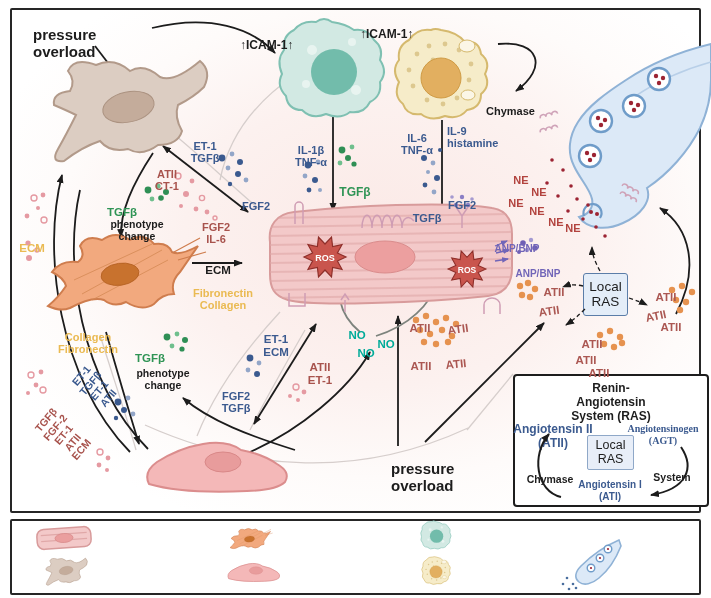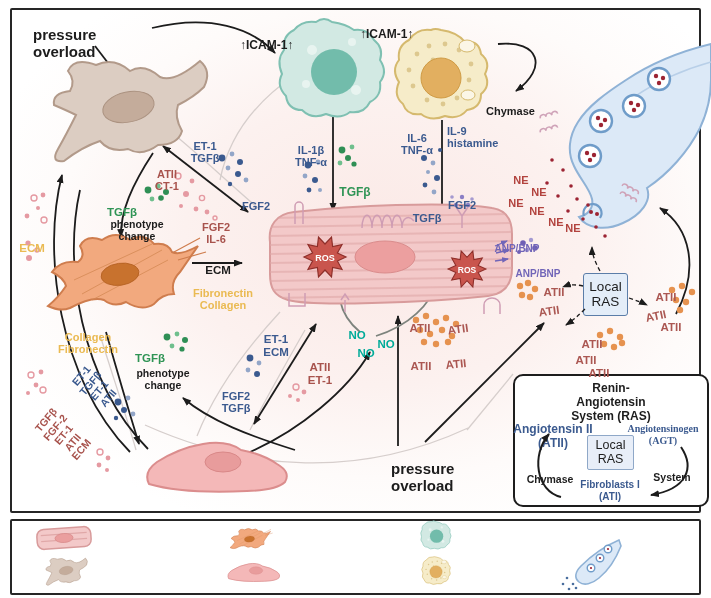--- a/index.html
+++ b/index.html
@@ -7,21 +7,21 @@
   .abs{position:absolute;}
   #diagram-panel{left:10px;top:8px;width:687px;height:501px;border:2.5px solid #262626;border-radius:2px;
     background:radial-gradient(ellipse at 54% 46%, #fbe9e6 0%, #fcf1ef 38%, #fefbfa 62%, #ffffff 80%);z-index:1;}
   #legend-panel{left:10px;top:519px;width:687px;height:72px;border:2px solid #262626;border-radius:2px;background:#ffffff;z-index:2;}
   svg{position:absolute;left:0;top:0;z-index:3;}
   #svg-top{z-index:5;pointer-events:none;}
   #labels{position:absolute;left:0;top:16px;width:692px;height:598px;z-index:6;pointer-events:none;}
   .lbl{position:absolute;font-weight:700;line-height:1.1;white-space:pre;text-align:center;}
   .panel-box{z-index:4;background:#e4edf8;border:1.5px solid #5b7da8;border-radius:3px;text-align:center;color:#1d1d1d;}
   #local-ras-main{left:583px;top:273px;width:45px;height:43px;font-size:13.5px;line-height:1.12;padding-top:5px;box-sizing:border-box;font-weight:400;white-space:pre-line;}
-  #ras-inset{left:513px;top:374px;width:192px;height:129px;border:2px solid #1d1d1d;border-radius:10px;background:#ffffff;z-index:4;}
+  #ras-inset{left:513px;top:374px;width:192px;height:129px;border:2px solid #1d1d1d;border-radius:4px;background:#ffffff;z-index:4;}
   .inset-lbl{position:absolute;white-space:pre-line;text-align:center;line-height:1.16;font-weight:700;}
   #inset-localras{position:absolute;left:72px;top:59px;width:47px;height:35px;background:#e8eef8;border:1.5px solid #8fa8c8;border-radius:2px;font-size:12.5px;line-height:1.12;text-align:center;padding-top:2px;box-sizing:border-box;white-space:pre-line;color:#1d1d1d;}
   .legend-lbl{position:absolute;font-size:11.5px;color:#222;line-height:1.18;white-space:pre-line;}
 </style>
 </head>
 <body>
 
 <div id="canvas">
 
   <div id="diagram-panel" class="abs"></div>
@@ -352,21 +352,21 @@
     <div class="inset-lbl" style="left:96px;top:6px;transform:translateX(-50%);font-size:12px;color:#1d1d1d;">Renin-Angiotensin
 System (RAS)</div>
     <div class="inset-lbl" style="left:38px;top:47px;transform:translateX(-50%);font-size:12px;color:#3b5a8f;">Angiotensin II
 (ATII)</div>
     <div class="inset-lbl" style="left:148px;top:47px;transform:translateX(-50%);font-size:10px;color:#3b5a8f;font-family:Liberation Serif, serif;">Angiotensinogen
 (AGT)</div>
     <div id="inset-localras">Local
 RAS</div>
     <div class="inset-lbl" style="left:35px;top:97px;transform:translateX(-50%);font-size:10.5px;color:#1d1d1d;">Chymase</div>
     <div class="inset-lbl" style="left:157px;top:95px;transform:translateX(-50%);font-size:10.5px;color:#1d1d1d;">System</div>
-    <div class="inset-lbl" style="left:95px;top:103px;transform:translateX(-50%);font-size:10px;color:#3b5a8f;">Fibroblasts I
+    <div class="inset-lbl" style="left:95px;top:103px;transform:translateX(-50%);font-size:10px;color:#3b5a8f;">Angiotensin I
 (ATI)</div>
   </div>
 
   <div class="legend-lbl" style="left:100px;top:533px;">Cardiomyocytes</div>
   <div class="legend-lbl" style="left:100px;top:565px;">Fibroblasts</div>
   <div class="legend-lbl" style="left:287px;top:524px;">Myofibroblast-
 like-phenotype</div>
   <div class="legend-lbl" style="left:287px;top:565px;">Endothelial cells</div>
   <div class="legend-lbl" style="left:457px;top:532px;">Macrophages</div>
   <div class="legend-lbl" style="left:457px;top:564px;">Mast cells</div>

